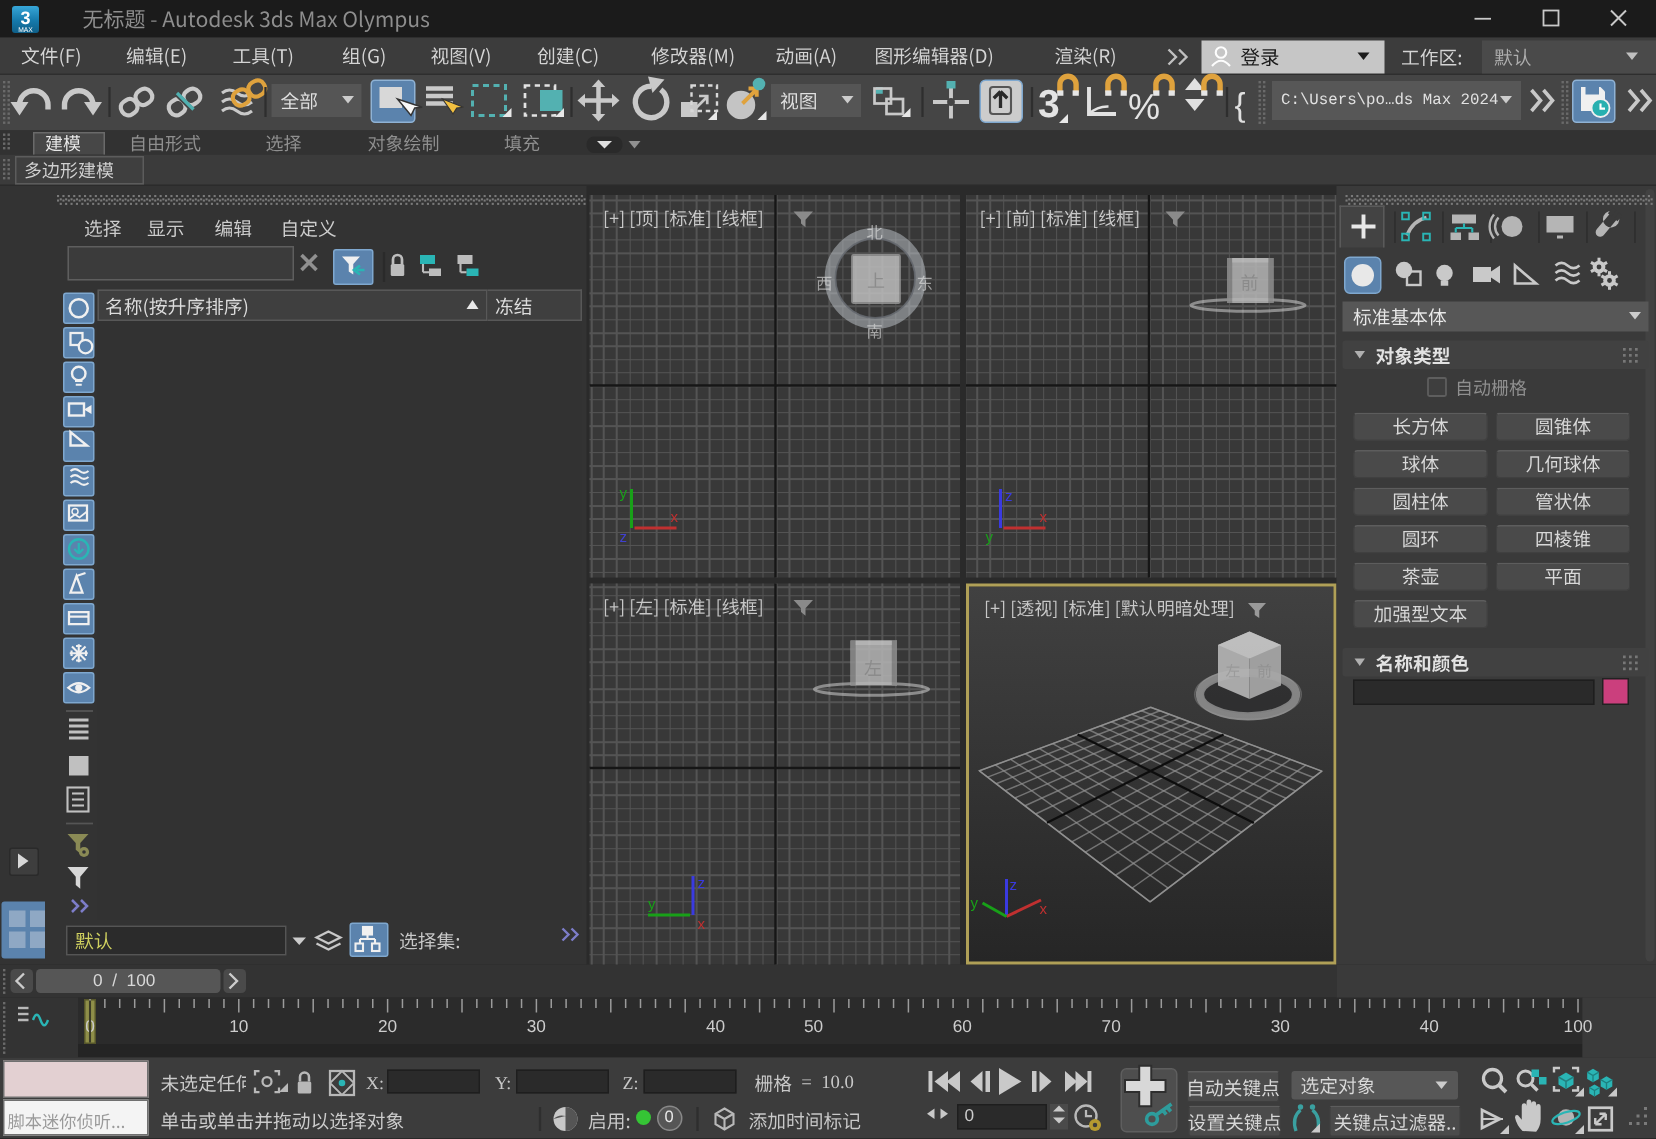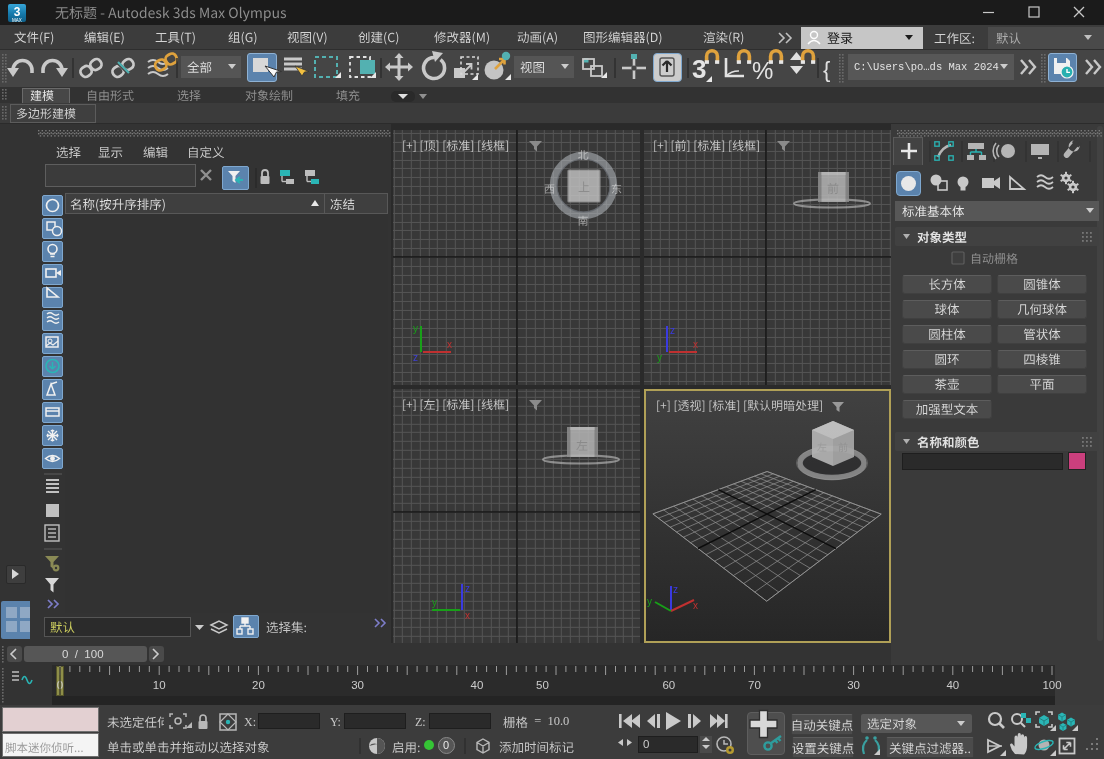--- a/index.html
+++ b/index.html
@@ -86,22 +86,22 @@
     <div class="a" style="left:24px;top:646px;width:123px;height:16px;background:#565656;border-radius:3px"></div>
     <div class="a t" style="left:62px;top:648px;font:11.5px 'Liberation Sans';color:#d8d8d8;">0&nbsp;&nbsp;/&nbsp;&nbsp;100</div>
     <div class="a" style="left:149px;top:646px;width:15px;height:16px;background:#4a4a4a;border-radius:3px"></div>
     <div class="a" style="left:56px;top:666px;width:8px;height:30px;background:#8f8f49;border:1px solid #55552a"></div>
     <div class="a t" style="left:40.0px;top:679px;width:40px;text-align:center;font:11.5px 'Liberation Sans';color:#cccccc">0</div>
     <div class="a t" style="left:139.2px;top:679px;width:40px;text-align:center;font:11.5px 'Liberation Sans';color:#cccccc">10</div>
     <div class="a t" style="left:238.39999999999998px;top:679px;width:40px;text-align:center;font:11.5px 'Liberation Sans';color:#cccccc">20</div>
     <div class="a t" style="left:337.6px;top:679px;width:40px;text-align:center;font:11.5px 'Liberation Sans';color:#cccccc">30</div>
     <div class="a t" style="left:457px;top:679px;width:40px;text-align:center;font:11.5px 'Liberation Sans';color:#cccccc">40</div>
     <div class="a t" style="left:536.0px;top:679px;width:40px;font:11.5px 'Liberation Sans';color:#cccccc">50</div>
-    <div class="a t" style="left:635.2px;top:679px;width:40px;text-align:right;font:11.5px 'Liberation Sans';color:#cccccc">60</div>
-    <div class="a t" style="left:734.4px;top:679px;width:40px;text-align:center;font:11.5px 'Liberation Sans';color:#cccccc">70</div>
+    <div class="a t" style="left:635.2px;top:679px;width:40px;text-align:left;font:11.5px 'Liberation Sans';color:#cccccc">60</div>
+    <div class="a t" style="left:734.4px;top:679px;width:40px;text-align:left;font:11.5px 'Liberation Sans';color:#cccccc">70</div>
     <div class="a t" style="left:833.6px;top:679px;width:40px;text-align:center;font:11.5px 'Liberation Sans';color:#cccccc">30</div>
     <div class="a t" style="left:932.8000000000001px;top:679px;width:40px;text-align:center;font:11.5px 'Liberation Sans';color:#cccccc">40</div>
     <div class="a t" style="left:1032.0px;top:679px;width:40px;text-align:center;font:11.5px 'Liberation Sans';color:#cccccc">100</div>
     <div class="a" style="left:2px;top:707px;width:97px;height:25px;background:#e3d0d2;border:1px solid #707070"></div>
     <div class="a" style="left:2px;top:733px;width:97px;height:24px;background:#f4f4f4;border:1px solid #707070"></div>
     <div class="a t" style="left:244px;top:715px;font:12px 'Liberation Serif';color:#c8c8c8">X:</div>
     <div class="a" style="left:258px;top:713px;width:62px;height:16px;background:#2a2a2a;border:1px solid #1e1e1e"></div>
     <div class="a t" style="left:330px;top:715px;font:12px 'Liberation Serif';color:#c8c8c8">Y:</div>
     <div class="a" style="left:344px;top:713px;width:62px;height:16px;background:#2a2a2a;border:1px solid #1e1e1e"></div>
     <div class="a t" style="left:415px;top:715px;font:12px 'Liberation Serif';color:#c8c8c8">Z:</div>

